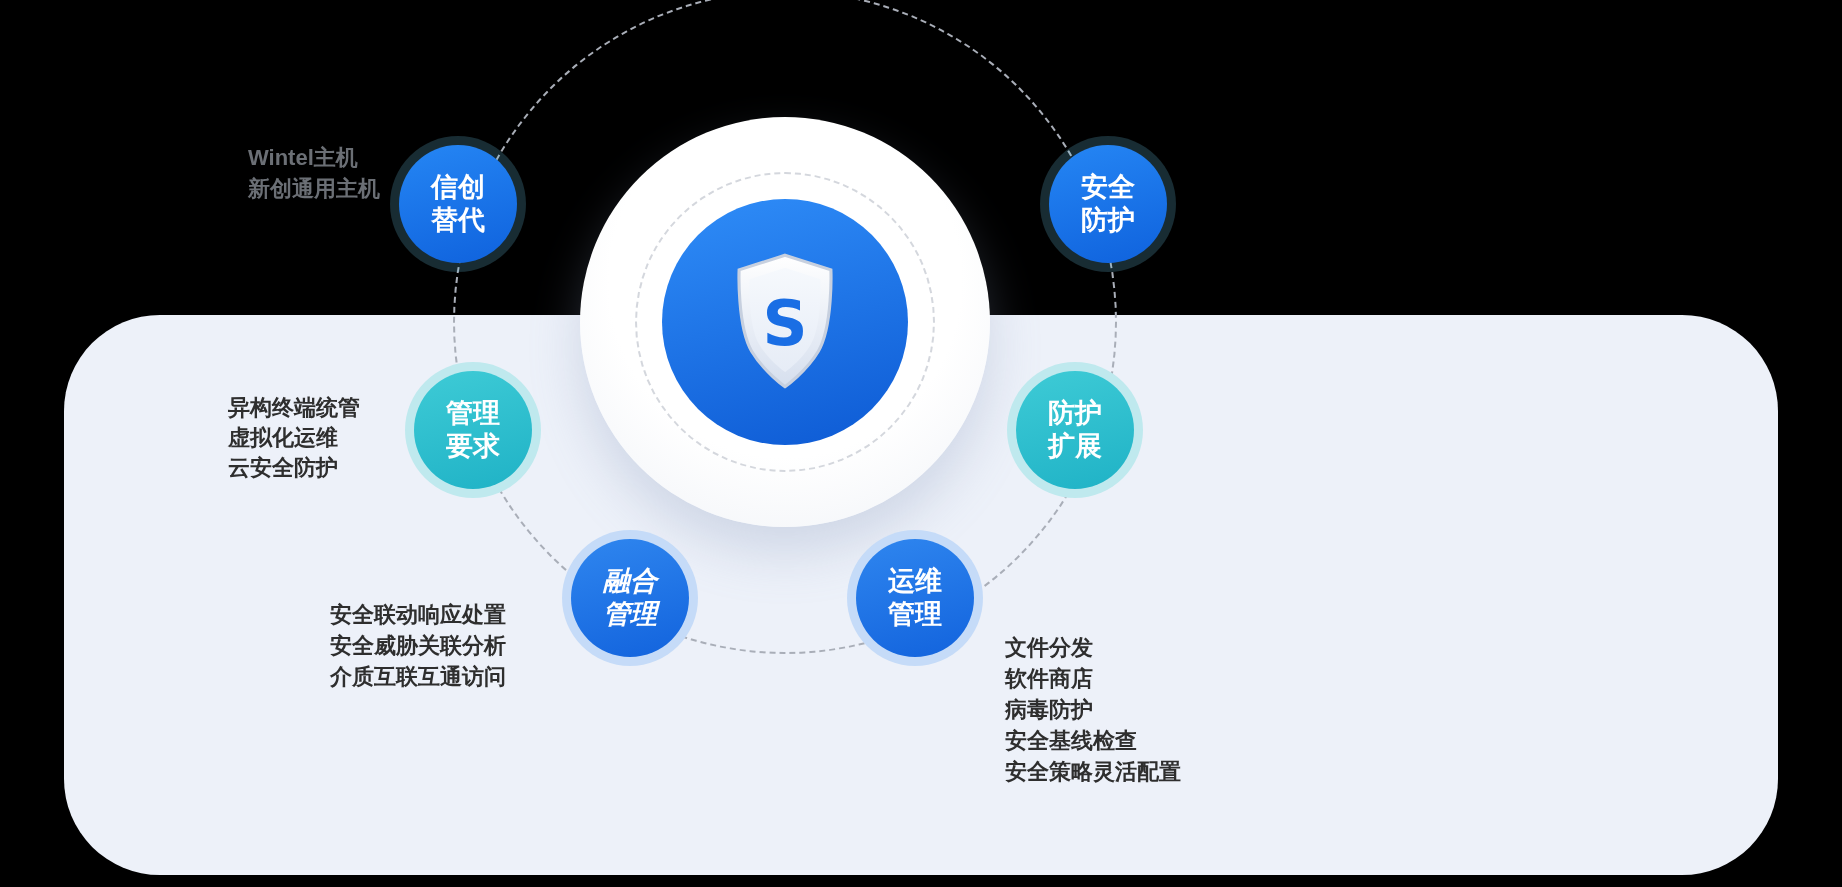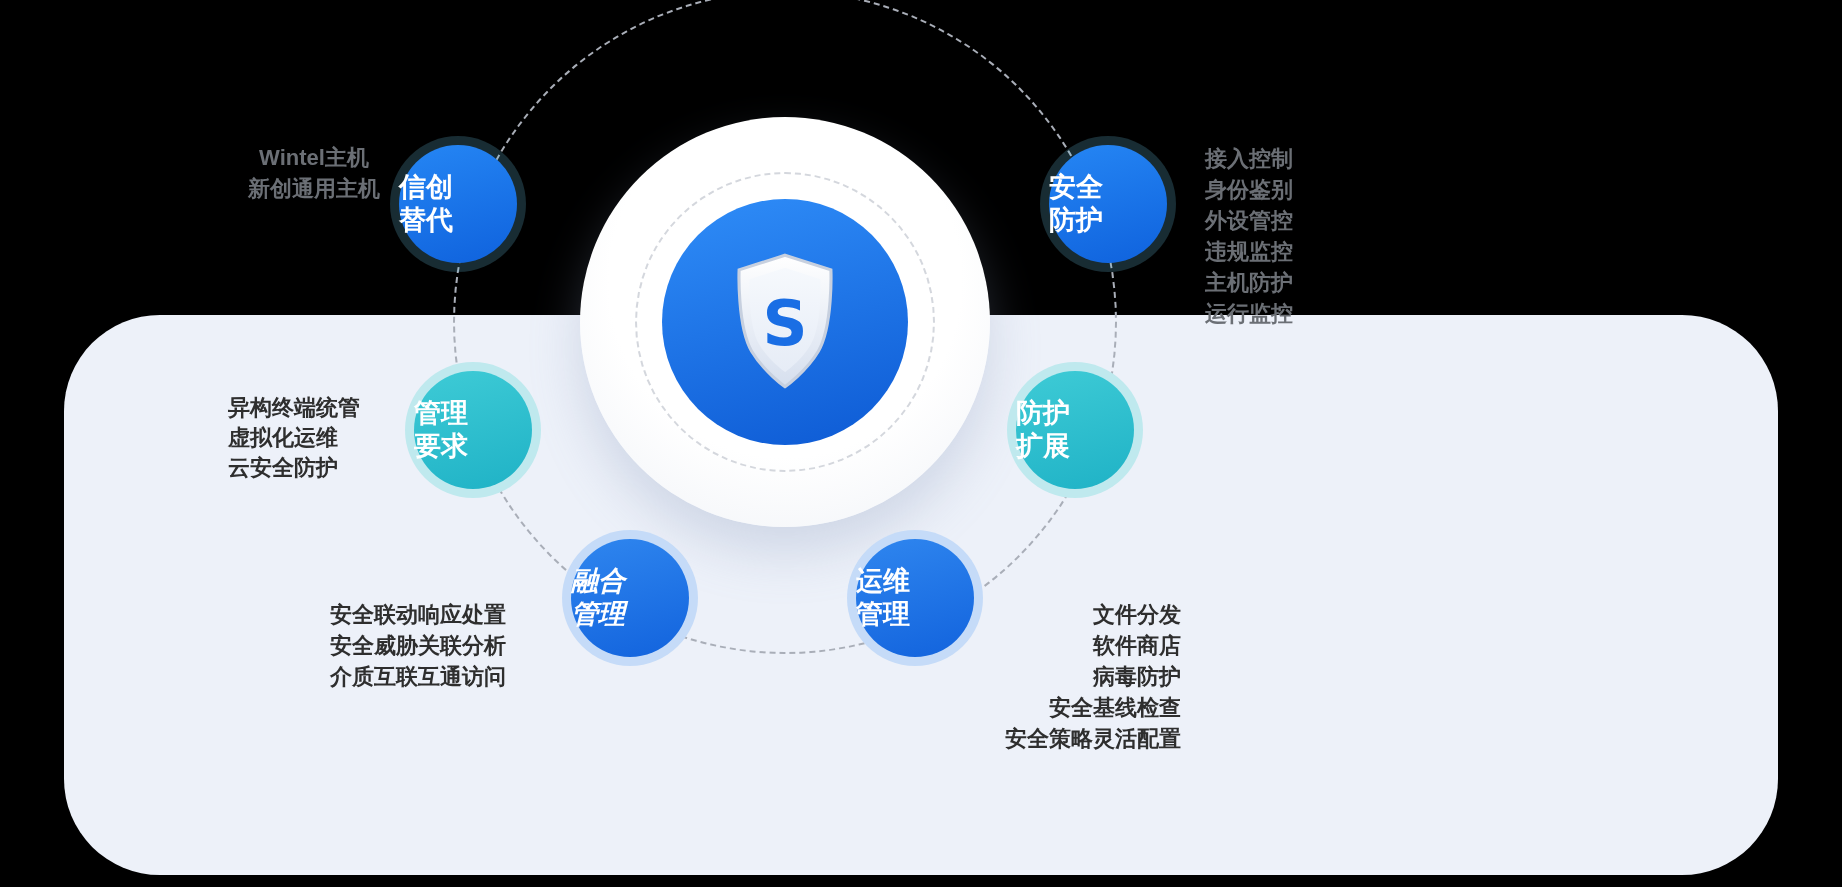--- a/index.html
+++ b/index.html
@@ -67,21 +67,21 @@
 
   .node{
     position:absolute;
     width:136px;height:136px;
     border-radius:50%;
     padding:9px;
   }
   .node-inner{
     width:118px;height:118px;
     border-radius:50%;
-    display:flex;align-items:center;
+    display:flex;align-items:center;justify-content:center;
     text-align:center;
   }
   .node-label{color:#ffffff;font-weight:bold;font-size:27px;line-height:33px;}
   .node-label span{display:block;}
 
   .node--blue{background:var(--ring-blue-soft);}
   .node--blue .node-inner{background:linear-gradient(165deg,#2586f4 0%,#0f62dd 100%);}
   .node--teal{background:var(--ring-teal);}
   .node--teal .node-inner{background:linear-gradient(165deg,var(--node-teal-1) 0%,var(--node-teal-2) 100%);}
   .node--blue-ring{background:var(--ring-blue);}
@@ -89,29 +89,29 @@
 
   .node-xinchuang{left:390px;top:136px;}
   .node-anquan{left:1040px;top:136px;}
   .node-guanli{left:405px;top:362px;}
   .node-fanghu{left:1007px;top:362px;}
   .node-ronghe{left:562px;top:530px;font-style:italic;}
   .node-yunwei{left:847px;top:530px;}
 
   .feature-list{position:absolute;font-size:22px;font-weight:bold;}
   .feature-list .list-line{white-space:nowrap;}
-  .list--gray{color:var(--text-gray);text-align:center;}
+  .list--gray{color:var(--text-gray);}
   .list--dark{color:var(--text-dark);}
 
   .list-top-left{left:248px;top:142px;line-height:31px;}
   .list-top-right{left:1205px;top:143px;line-height:31px;}
   .list-mid-left{left:228px;top:393px;line-height:30px;}
   .list-mid-right{left:1180px;top:394px;line-height:31px;}
   .list-bottom-left{left:330px;top:599px;line-height:31px;}
-  .list-bottom-right{left:1005px;top:599px;line-height:31px;text-align:right;}
+  .list-bottom-right{left:1005px;top:632px;line-height:31px;}
 </style>
 </head>
 <body>
 
 <div class="stage">
 
   <div class="panel"></div>
 
   <div class="dash-circle-big"></div>
 
@@ -187,28 +187,20 @@
         <span>运维</span>
         <span>管理</span>
       </div>
     </div>
   </div>
 
   <div class="feature-list list--gray list-top-left">
       <div class="list-line">Wintel主机</div>
       <div class="list-line">新创通用主机</div>
     </div>
-  <div class="feature-list list--gray list-top-right">
-      <div class="list-line">接入控制</div>
-      <div class="list-line">身份鉴别</div>
-      <div class="list-line">外设管控</div>
-      <div class="list-line">违规监控</div>
-      <div class="list-line">主机防护</div>
-      <div class="list-line">运行监控</div>
-    </div>
   <div class="feature-list list--dark list-mid-left">
       <div class="list-line">异构终端统管</div>
       <div class="list-line">虚拟化运维</div>
       <div class="list-line">云安全防护</div>
     </div>
   <div class="feature-list list--dark list-bottom-left">
       <div class="list-line">安全联动响应处置</div>
       <div class="list-line">安全威胁关联分析</div>
       <div class="list-line">介质互联互通访问</div>
     </div>

